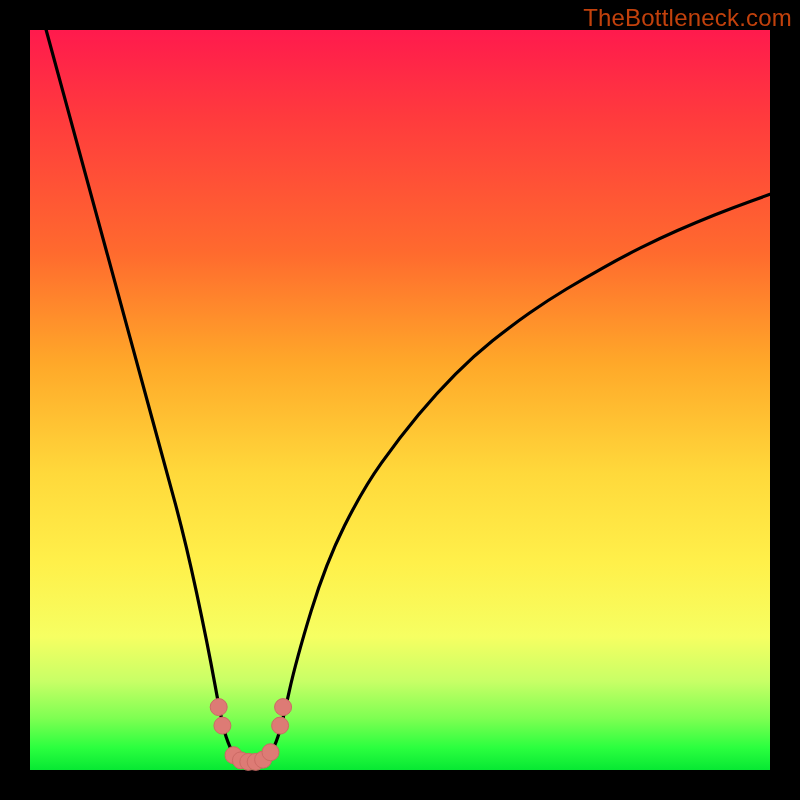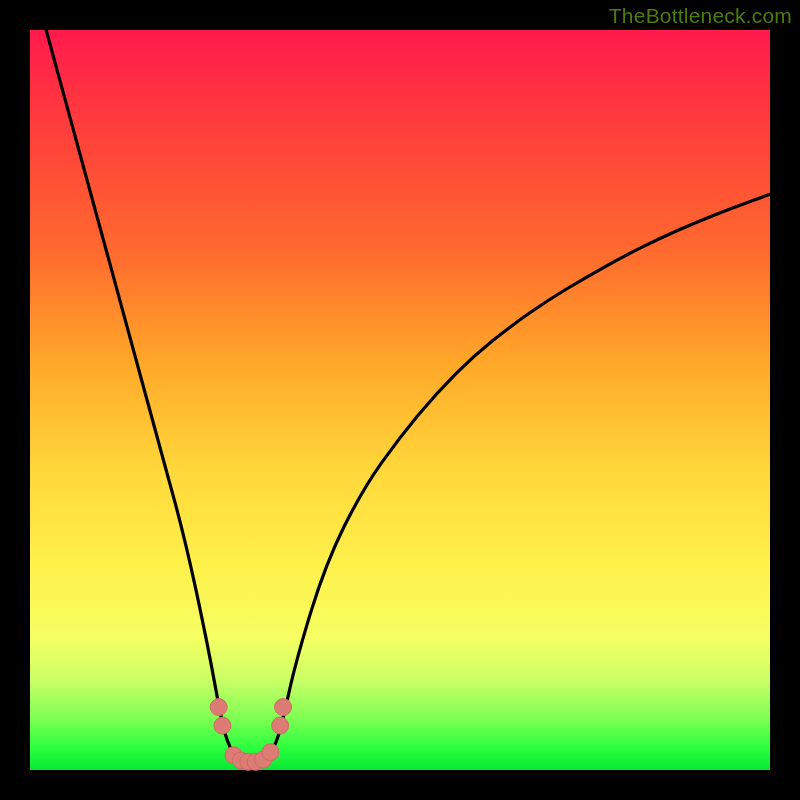--- a/index.html
+++ b/index.html
@@ -46,22 +46,22 @@
     top: 0;
     left: 0;
     width: 740px;
     height: 740px;
     overflow: visible;
   }
   .watermark {
     position: absolute;
     top: 4px;
     right: 8px;
-    color: #4d7c0f;
-    font-size: 21px;
+    color: #c2410c;
+    font-size: 24px;
     font-weight: 500;
     letter-spacing: 0.2px;
     user-select: none;
   }
 </style>
 </head>
 <body>
 
 <div class="frame">
 

